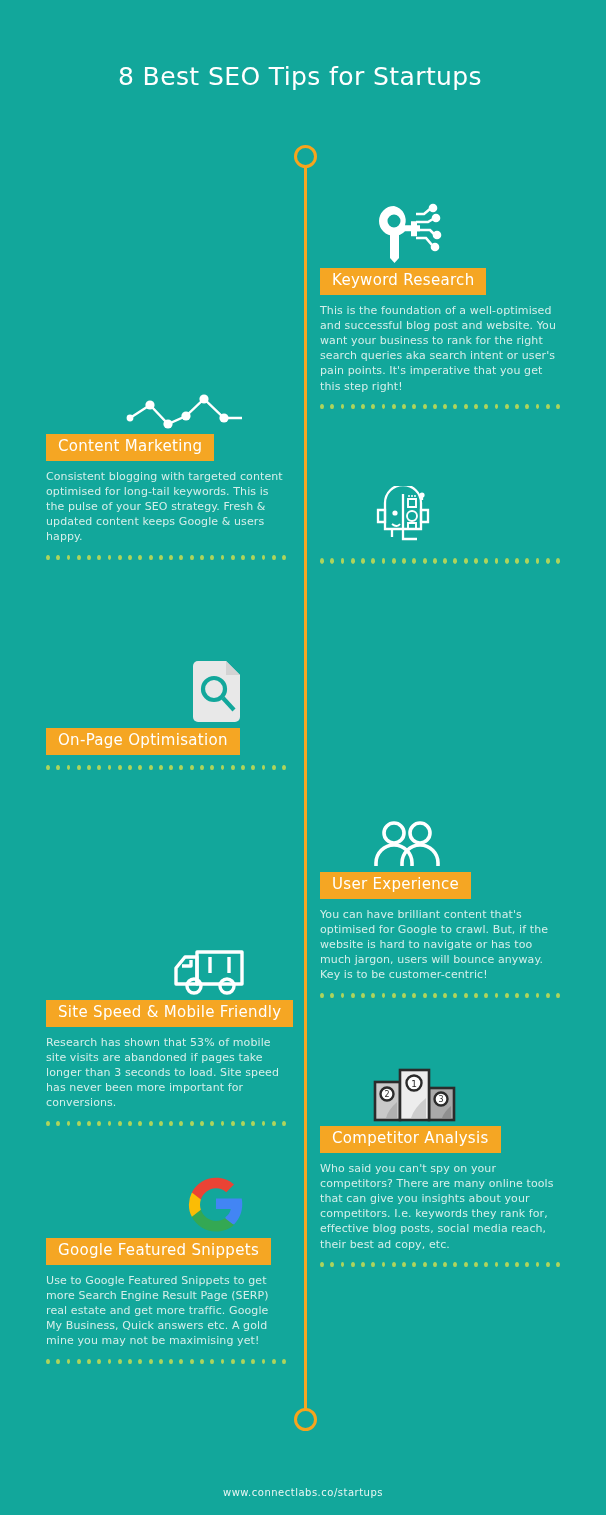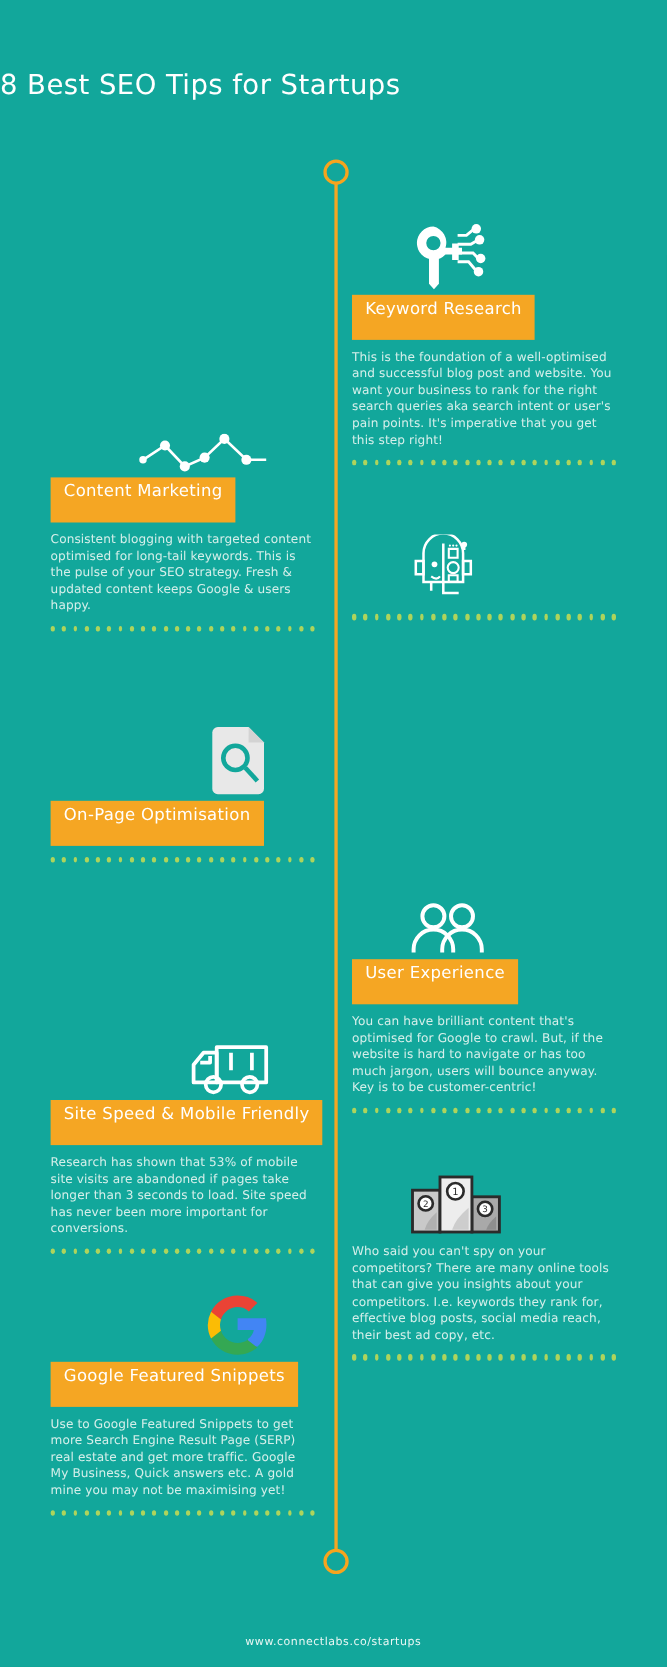--- a/index.html
+++ b/index.html
@@ -15,21 +15,21 @@
     font-family: "DejaVu Sans", sans-serif;
     background: #12a79b;
   }
 
   
   .page-title {
     position: absolute;
     top: 62px;
     left: 0;
     width: 600px;
-    text-align: left;
+    text-align: center;
     color: #ffffff;
     font-size: 25px;
     font-weight: 400;
     letter-spacing: 0.4px;
     font-family: "DejaVu Sans", sans-serif;
   }
 
   
   .timeline-line {
     position: absolute;
@@ -67,21 +67,21 @@
     margin-bottom: 4px;
   }
   .section.right .icon-wrap { justify-content: flex-start; padding-left: 52px; }
   .section.left  .icon-wrap { justify-content: flex-end;  padding-right: 40px; }
 
   .badge {
     display: inline-block;
     background: #f5a623;
     color: #ffffff;
     font-size: 15px;
-    padding: 5px 12px 20px 12px;
+    padding: 5px 12px 6px 12px;
     line-height: 1.05;
     letter-spacing: 0.3px;
     white-space: nowrap;
     font-family: "DejaVu Sans", sans-serif;
   }
   .body-text {
     color: #d5efea;
     font-size: 11px;
     line-height: 1.38;
     margin-top: 8px;
@@ -380,21 +380,21 @@
           <circle cx="15" cy="26" r="6.5"></circle>
             <circle cx="42" cy="15" r="7.5"></circle>
             <circle cx="69" cy="31" r="6.5"></circle>
         </g>
         <g fill="#2b2b2b" font-family="DejaVu Sans, sans-serif" font-size="8" text-anchor="middle">
           <text x="15" y="29">2</text>
             <text x="42" y="18.5" font-size="9">1</text>
             <text x="69" y="34">3</text>
         </g>
       </svg>
-      </div><div class="body-text">Who said you can't spy on your competitors? There are many online tools that can give you insights about your competitors. I.e. keywords they rank for, effective blog posts, social media reach, their best ad copy, etc.</div><div class="dots">
+      </div><div class="badge">Competitor Analysis</div><div class="body-text">Who said you can't spy on your competitors? There are many online tools that can give you insights about your competitors. I.e. keywords they rank for, effective blog posts, social media reach, their best ad copy, etc.</div><div class="dots">
         <i></i>
         <i></i>
         <i></i>
         <i></i>
         <i></i>
         <i></i>
         <i></i>
         <i></i>
         <i></i>
         <i></i>

